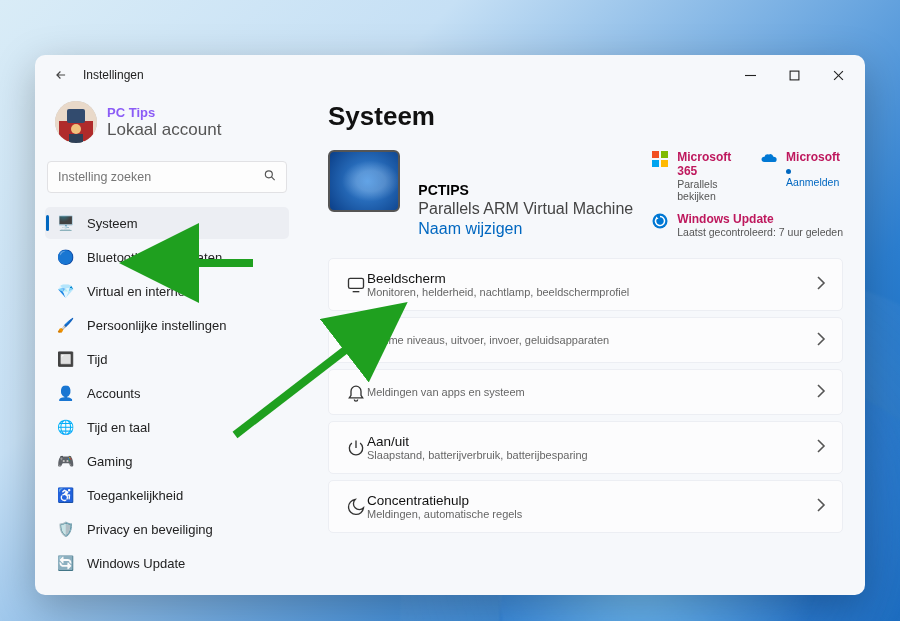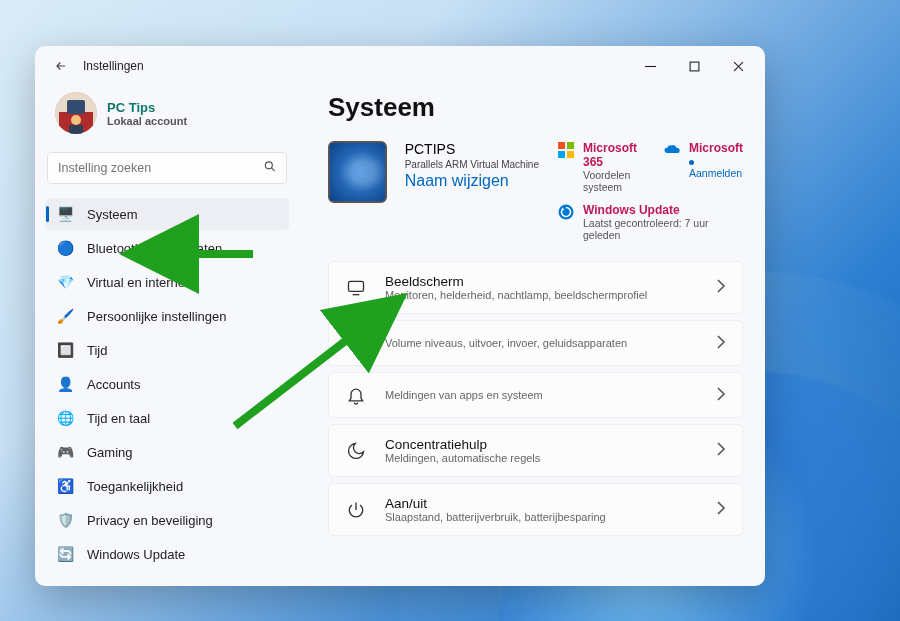--- a/index.html
+++ b/index.html
@@ -12,68 +12,68 @@
   .deco { position:absolute; border-radius:50%; filter: blur(1px); }
   .d1 { width:700px; height:700px; right:-200px; bottom:-350px;
         background: radial-gradient(circle at 40% 40%, rgba(255,255,255,.2) 0%, transparent 60%);
         transform: rotate(15deg); }
   .d2 { width:500px; height:500px; right:-100px; bottom:-250px;
         background: radial-gradient(circle at 30% 30%, #1e74d9 0%, transparent 65%); }
   .d3 { width:350px; height:350px; right:50px; bottom:-150px;
         background: radial-gradient(circle at 40% 40%, #7cc4f3 0%, transparent 60%); }
 
   .window {
-    position:absolute; left:35px; top:46px; width:730px; height:540px;
+    position:absolute; left:35px; top:55px; width:830px; height:540px;
     background:#f6f8fb; border-radius:10px; box-shadow: 0 12px 40px rgba(0,0,0,.25);
     display:flex; flex-direction:column;
   }
 
   .titlebar { height:40px; display:flex; align-items:center; padding:0 12px; }
   .back-btn { width:28px;height:28px;display:flex;align-items:center;justify-content:center;color:#444;font-size:16px; cursor:pointer;}
   .title { margin-left:8px; font-size:12px; color:#222; }
   .winctrl { margin-left:auto; display:flex; gap:30px; padding-right:8px; }
   .winctrl span { width:14px;height:14px; display:inline-flex;align-items:center;justify-content:center; color:#222; font-size:12px; cursor:pointer;}
 
   .body { flex:1; display:flex; overflow:hidden;}
 
   .sidebar { width:265px; padding:0 10px 10px 10px; border-right:1px solid transparent; display:flex; flex-direction:column; }
   .profile { display:flex; align-items:center; gap:10px; padding:6px 10px 14px 10px;}
   .avatar { width:42px;height:42px;border-radius:50%; background:#c4c4c4; overflow:hidden; position:relative; }
   .avatar svg { width:100%; height:100%; }
-  .uname { font-size:13px; font-weight:600; color:#0f766e;}
-  .udesc { font-size:11px; color:#555;font-weight:bold;}
+  .uname { font-size:13px; font-weight:600; color:#8b5cf6;}
+  .udesc { font-size:17px; color:#555;}
   .search { position:relative; margin:4px 2px 14px 2px;}
   .search input { width:100%; padding:8px 34px 8px 10px; font-size:12.5px; background:#fdfdfd; border:1px solid #e1e1e4; border-radius:4px; color:#333;}
   .search .sicon { position:absolute; right:10px; top:50%; transform:translateY(-50%); color:#555; font-size:13px;}
   .nav { list-style:none; padding:0; margin:0; }
   .nav li { display:flex; align-items:center; gap:12px; padding:8px 12px; font-size:13px; color:#222; border-radius:5px; cursor:pointer; margin-bottom:2px;}
   .nav li.active { background:#eceef3; position:relative; }
   .nav li.active::before { content:""; position:absolute; left:1px; top:8px; bottom:8px; width:3px; background:#0067c0; border-radius:2px;}
   .nav .nicon { width:18px; display:inline-flex; justify-content:center; font-size:14px; }
 
   .main { flex:1; padding:0 22px 10px 28px; overflow:auto; }
   h1.page { font-size:26px; font-weight:600; margin:6px 0 18px 0; color:#111;}
 
   .summary { display:flex; align-items:flex-start; gap:18px; margin-bottom:20px;}
   .thumb { width:90px;height:62px;border-radius:6px; border:2px solid #555; background: radial-gradient(circle at 55% 50%, #3c8de0 0%, #0b3f88 100%); position:relative; overflow:hidden;}
   .thumb::after{content:"";position:absolute;inset:0;background:radial-gradient(ellipse at 60% 50%, rgba(255,255,255,.2) 0 25%, transparent 50%);}
   .pcinfo { display:flex; flex-direction:column; gap:2px; flex:0 0 auto;}
-  .pcname { font-size:14px; font-weight:400; }
-  .pcmeta { font-size:10px; color:#444; }
+  .pcname { font-size:14px; font-weight:700;margin-top:32px; }
+  .pcmeta { font-size:16px; color:#444; }
   .rename { font-size:16px; color:#0067c0; cursor:pointer;}
   .cloud { margin-left:auto; display:grid; grid-template-columns: 1fr 1fr; column-gap:26px; row-gap:10px; font-size:11px;}
   .cloud .cell{display:flex; gap:8px; align-items:flex-start;}
   .cloud .cicon{width:18px;height:18px;display:flex;align-items:center;justify-content:center;flex-shrink:0;}
   .cloud .ctitle{font-size:12px; font-weight:700; color:#be185d;}
   .cloud .csub{font-size:10.5px; color:#555;}
   .cloud .csub.link{color:#0067c0; cursor:pointer;}
   .csub .dot{display:inline-block;width:5px;height:5px;border-radius:50%;background:#0067c0;margin-right:4px;vertical-align:middle;}
 
   .cards { display:flex; flex-direction:column; gap:6px;}
-  .card { background:#fcfcfd; border:1px solid #eceef3; border-radius:5px; padding:12px 16px; display:flex; align-items:center; gap:18px; cursor:pointer;}
+  .card { background:#fcfcfd; border:1px solid #eceef3; border-radius:5px; padding:12px 16px; display:flex; align-items:center; cursor:pointer;}
   .card .cicon { width:22px; display:flex; justify-content:center; color:#333;}
   .card .ct { font-size:13.5px; color:#111;}
   .card .cd { font-size:11px; color:#666;}
   .card .chev { margin-left:auto; color:#555; font-size:13px;}
 
   
   svg.arrows { position:absolute; left:0; top:0; width:830px; height:540px; pointer-events:none; }
 
   .ms365{display:grid;grid-template-columns:repeat(2,7px);grid-template-rows:repeat(2,7px);gap:1.5px;}
   .ms365 span{display:block;width:7px;height:7px;}
@@ -206,21 +206,21 @@
             <div class="cicon">
               <div class="ms365">
                   <span style="background:#f25022"></span>
                   <span style="background:#7fba00"></span>
                   <span style="background:#00a4ef"></span>
                   <span style="background:#ffb900"></span>
                 </div>
             </div>
             <div>
               <div class="ctitle">Microsoft 365</div>
-              <div class="csub">Voordelen systeem</div>
+              <div class="csub">Parallels bekijken</div>
             </div>
           </div>
 
           <div class="cell">
             <div class="cicon">
               <svg width="20" height="14" viewBox="0 0 24 16">
                   <path d="M6 12 Q2 12 2 8 Q2 5 6 5 Q7 1 12 2 Q16 0 18 5 Q23 5 22 10 Q22 12 19 12 Z" fill="#0078d4"></path>
                 </svg>
             </div>
             <div>
@@ -286,41 +286,41 @@
             <div>
               <div class="cd">Meldingen van apps en systeem</div>
             </div>
             <div class="chev"><svg width="10" height="14" viewBox="0 0 8 14" fill="none" stroke="currentColor" stroke-width="1.6">
                 <path d="M1 1l6 6-6 6"></path>
               </svg></div>
           </div>
           <div class="card">
             <div class="cicon">
               <svg width="20" height="20" viewBox="0 0 24 24" fill="none" stroke="currentColor" stroke-width="1.6">
+                <path d="M12 3v9"></path>
+                <path d="M7 6a8 8 0 1 0 10 0"></path>
+              </svg>
+            </div>
+            <div>
+              <div class="ct">Aan/uit</div>
+              <div class="cd">Slaapstand, batterijverbruik, batterijbesparing</div>
+            </div>
+            <div class="chev"><svg width="10" height="14" viewBox="0 0 8 14" fill="none" stroke="currentColor" stroke-width="1.6">
+                <path d="M1 1l6 6-6 6"></path>
+              </svg></div>
+          </div>
+          <div class="card">
+            <div class="cicon">
+              <svg width="20" height="20" viewBox="0 0 24 24" fill="none" stroke="currentColor" stroke-width="1.6">
                 <path d="M21 13A9 9 0 1 1 11 3 7 7 0 0 0 21 13z"></path>
               </svg>
             </div>
             <div>
               <div class="ct">Concentratiehulp</div>
               <div class="cd">Meldingen, automatische regels</div>
-            </div>
-            <div class="chev"><svg width="10" height="14" viewBox="0 0 8 14" fill="none" stroke="currentColor" stroke-width="1.6">
-                <path d="M1 1l6 6-6 6"></path>
-              </svg></div>
-          </div>
-          <div class="card">
-            <div class="cicon">
-              <svg width="20" height="20" viewBox="0 0 24 24" fill="none" stroke="currentColor" stroke-width="1.6">
-                <path d="M12 3v9"></path>
-                <path d="M7 6a8 8 0 1 0 10 0"></path>
-              </svg>
-            </div>
-            <div>
-              <div class="ct">Aan/uit</div>
-              <div class="cd">Slaapstand, batterijverbruik, batterijbesparing</div>
             </div>
             <div class="chev"><svg width="10" height="14" viewBox="0 0 8 14" fill="none" stroke="currentColor" stroke-width="1.6">
                 <path d="M1 1l6 6-6 6"></path>
               </svg></div>
           </div>
         </div>
     </main>
   </div>
 
   <svg class="arrows">

